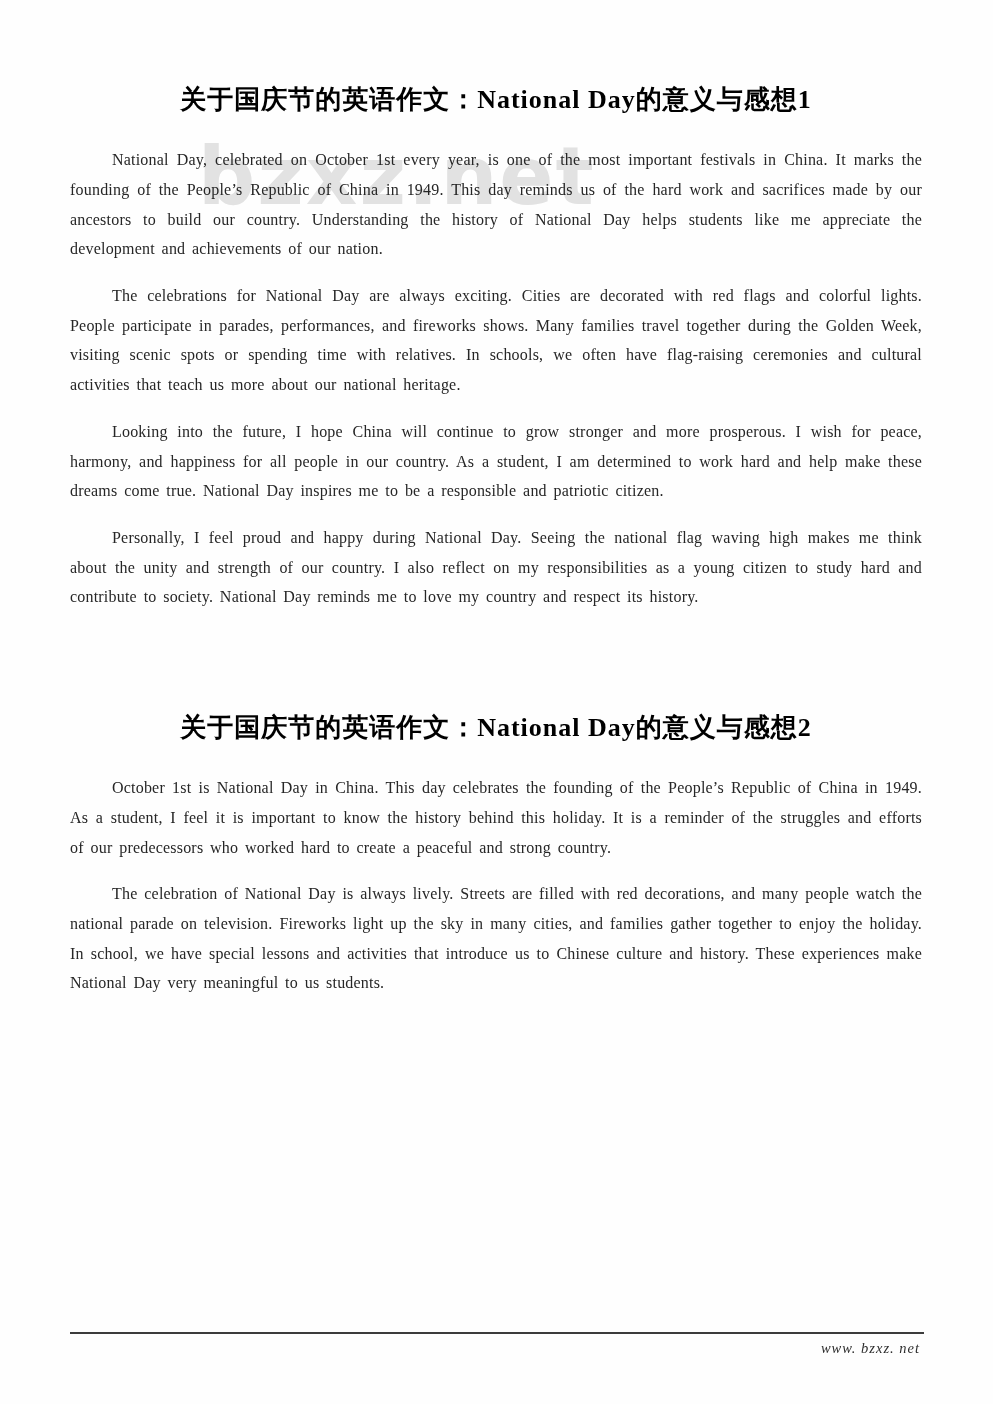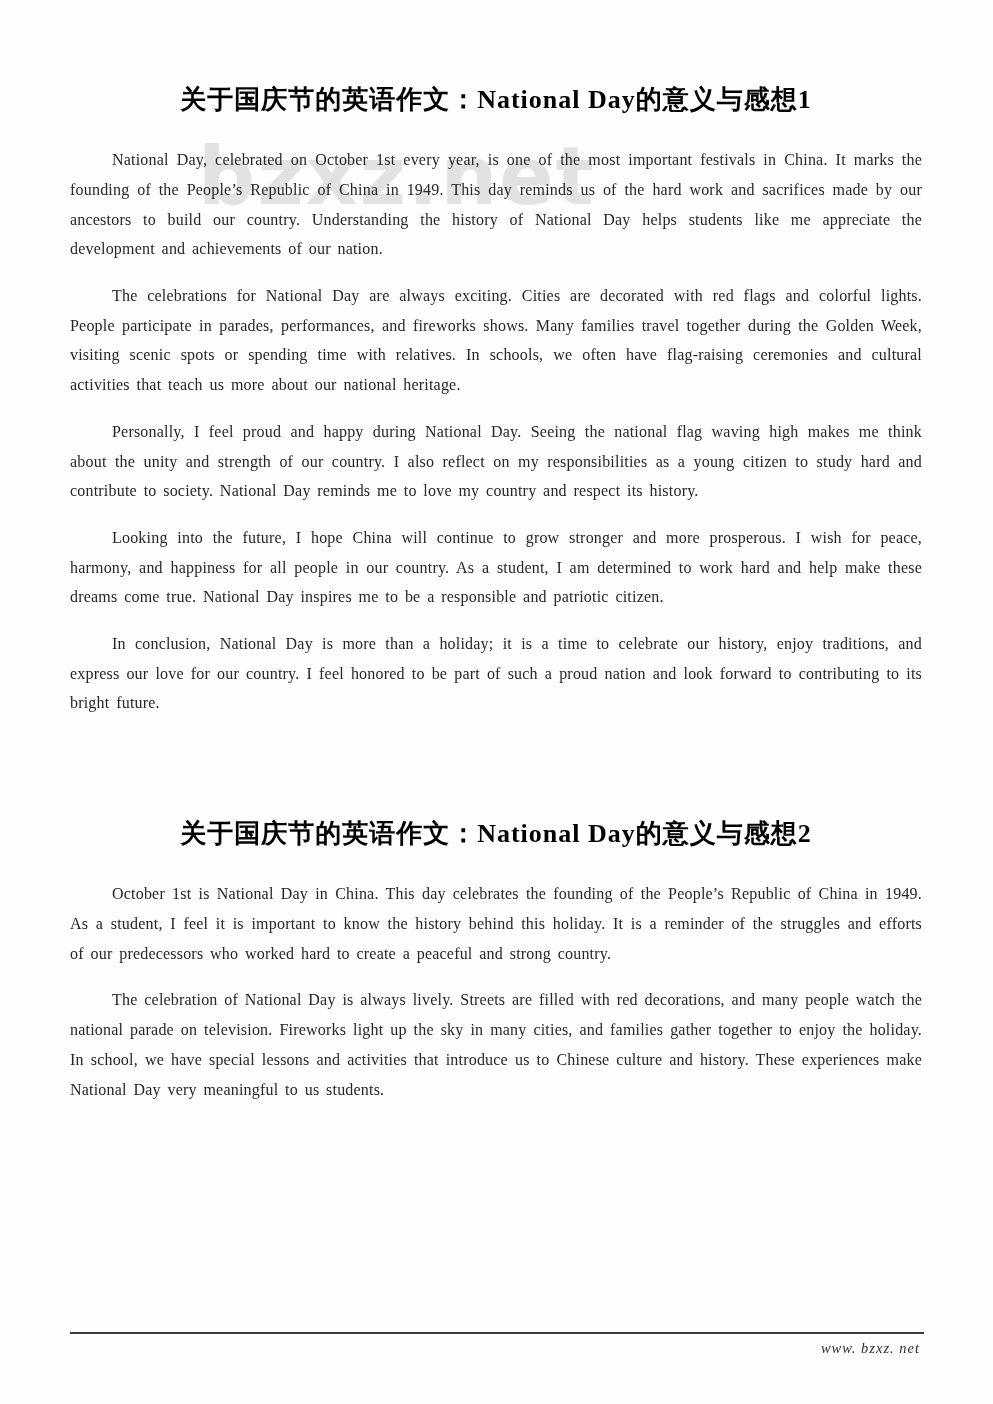--- a/index.html
+++ b/index.html
@@ -85,25 +85,24 @@
   <div class="watermark">bzxz.net</div>
 
   <div class="content">
 
     <h1 class="essay-title">关于国庆节的英语作文：National Day的意义与感想1</h1>
 
     <p class="body-para">National Day, celebrated on October 1st every year, is one of the most important festivals in China. It marks the founding of the People’s Republic of China in 1949. This day reminds us of the hard work and sacrifices made by our ancestors to build our country. Understanding the history of National Day helps students like me appreciate the development and achievements of our nation.</p>
 
     <p class="body-para">The celebrations for National Day are always exciting. Cities are decorated with red flags and colorful lights. People participate in parades, performances, and fireworks shows. Many families travel together during the Golden Week, visiting scenic spots or spending time with relatives. In schools, we often have flag-raising ceremonies and cultural activities that teach us more about our national heritage.</p>
 
+    <p class="body-para">Looking into the future, I hope China will continue to grow stronger and more prosperous. I wish for peace, harmony, and happiness for all people in our country. As a student, I am determined to work hard and help make these dreams come true. National Day inspires me to be a responsible and patriotic citizen.</p>
+
     <p class="body-para">Personally, I feel proud and happy during National Day. Seeing the national flag waving high makes me think about the unity and strength of our country. I also reflect on my responsibilities as a young citizen to study hard and contribute to society. National Day reminds me to love my country and respect its history.</p>
 
-    <p class="body-para">Looking into the future, I hope China will continue to grow stronger and more prosperous. I wish for peace, harmony, and happiness for all people in our country. As a student, I am determined to work hard and help make these dreams come true. National Day inspires me to be a responsible and patriotic citizen.</p>
-
-    <p class="body-para">In conclusion, National Day is more than a holiday; it is a time to celebrate our history, enjoy traditions, and express our love for our country. I feel honored to be part of such a proud nation and look forward to contributing to its bright future.</p>
 
     <h1 class="essay-title second">关于国庆节的英语作文：National Day的意义与感想2</h1>
 
     <p class="body-para">October 1st is National Day in China. This day celebrates the founding of the People’s Republic of China in 1949. As a student, I feel it is important to know the history behind this holiday. It is a reminder of the struggles and efforts of our predecessors who worked hard to create a peaceful and strong country.</p>
 
     <p class="body-para">The celebration of National Day is always lively. Streets are filled with red decorations, and many people watch the national parade on television. Fireworks light up the sky in many cities, and families gather together to enjoy the holiday. In school, we have special lessons and activities that introduce us to Chinese culture and history. These experiences make National Day very meaningful to us students.</p>
 
   </div>
 
   <div class="footer-rule"></div>

